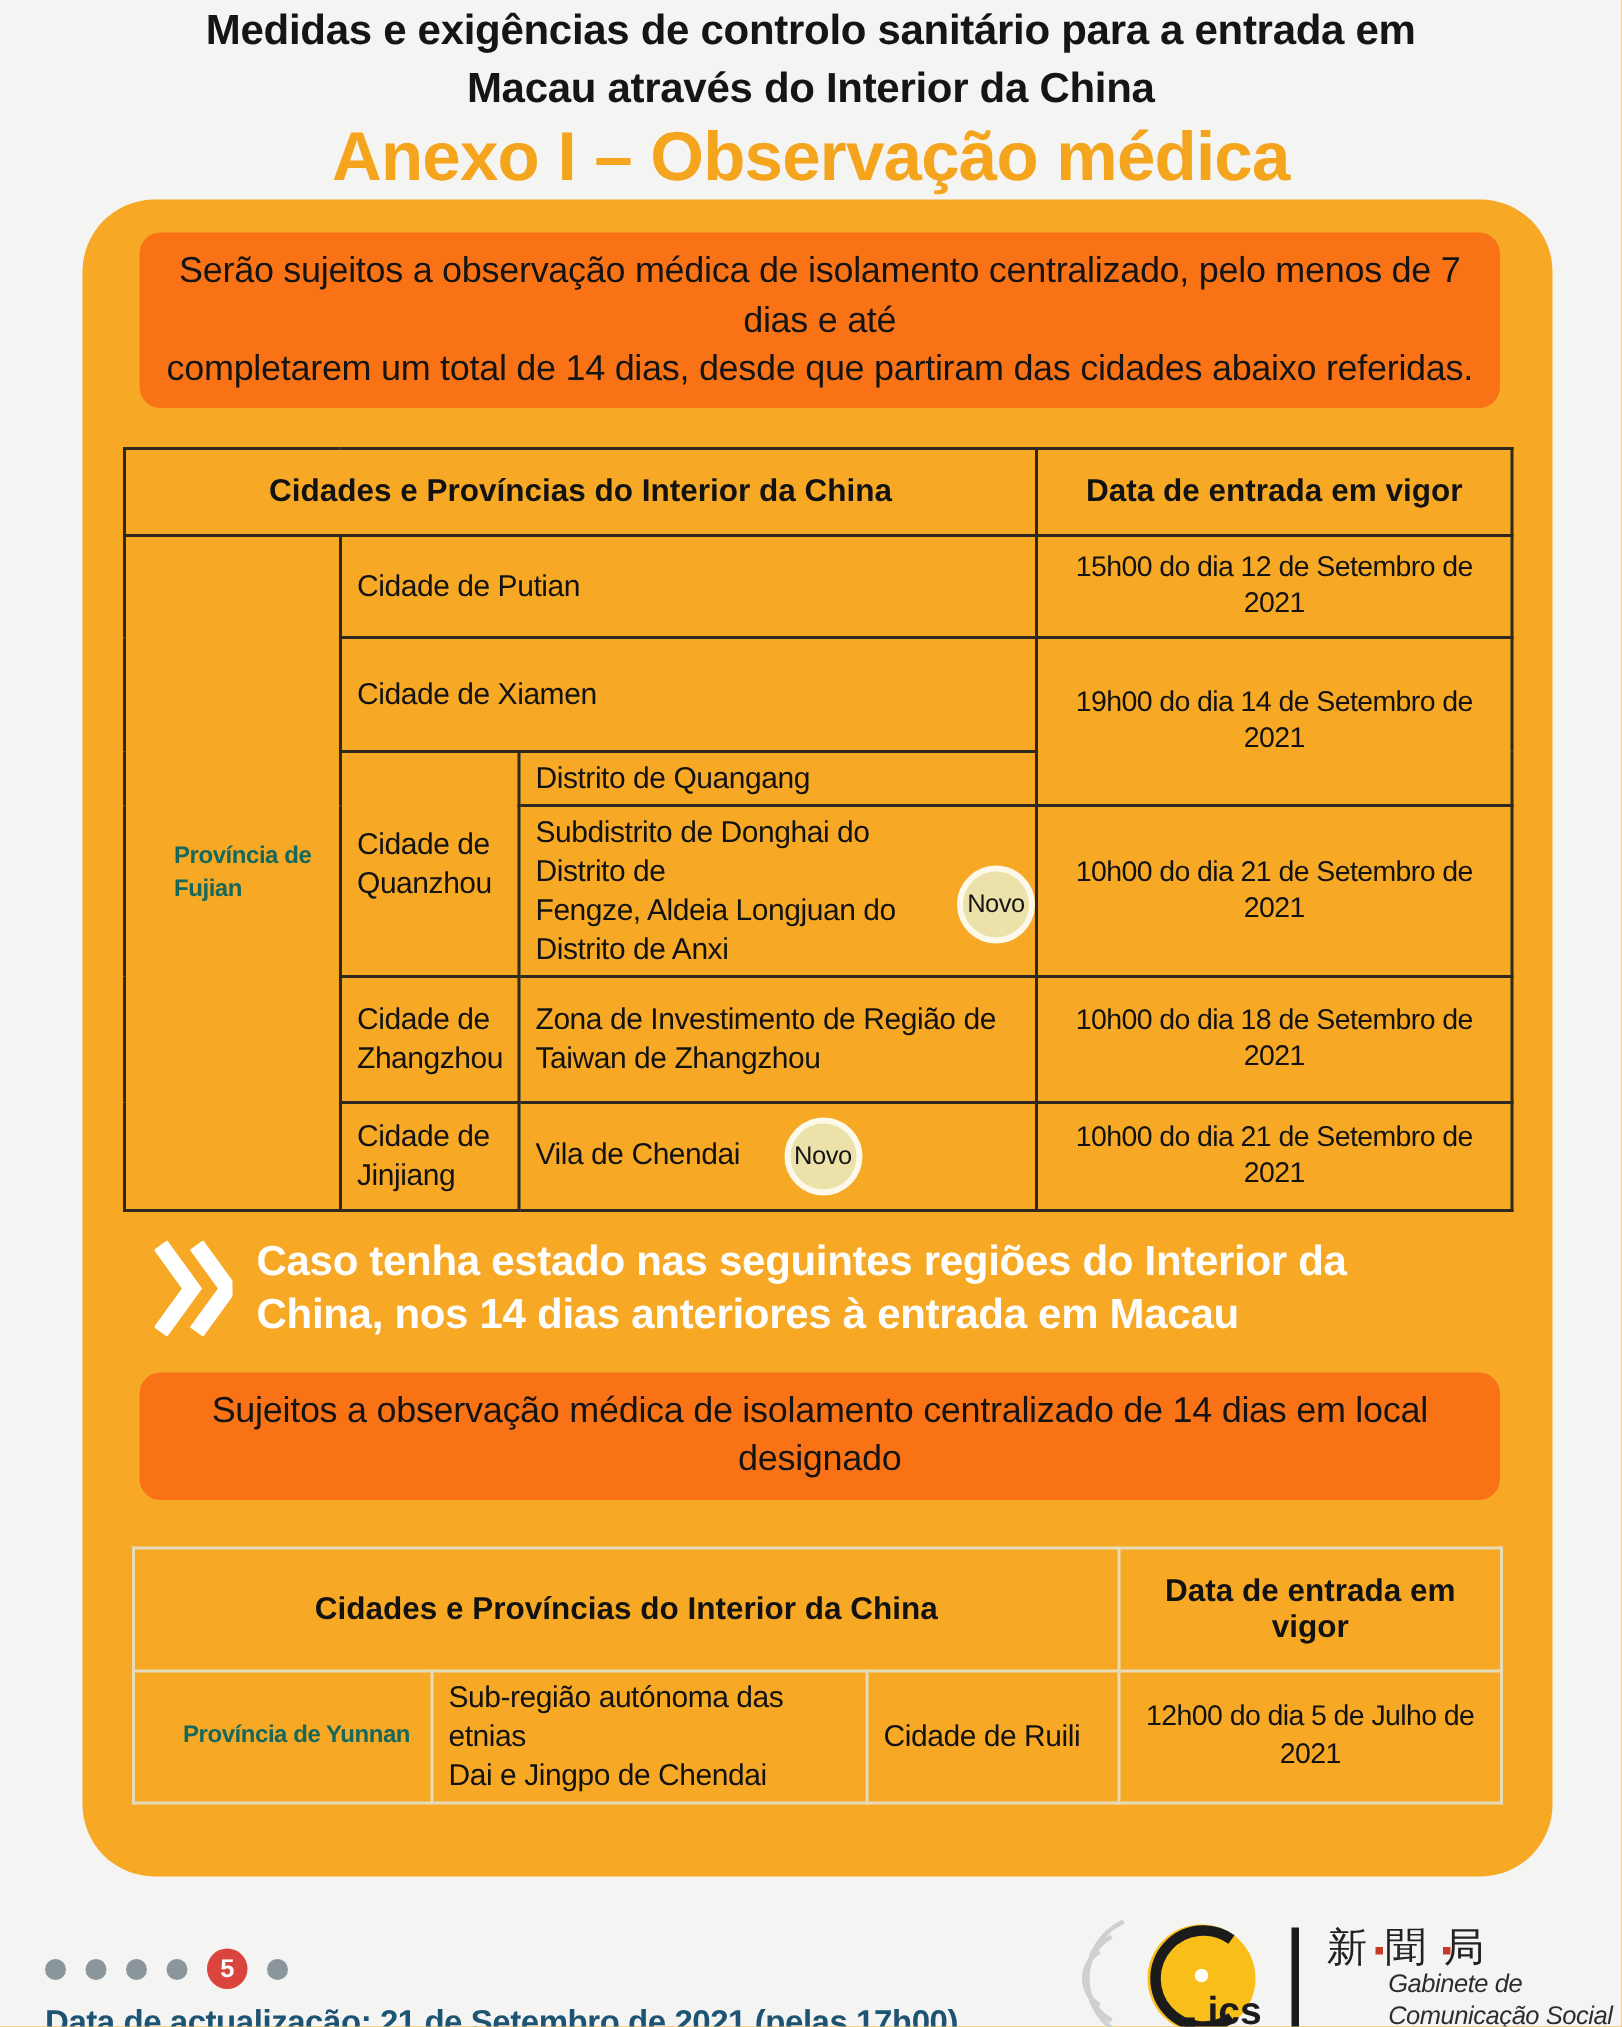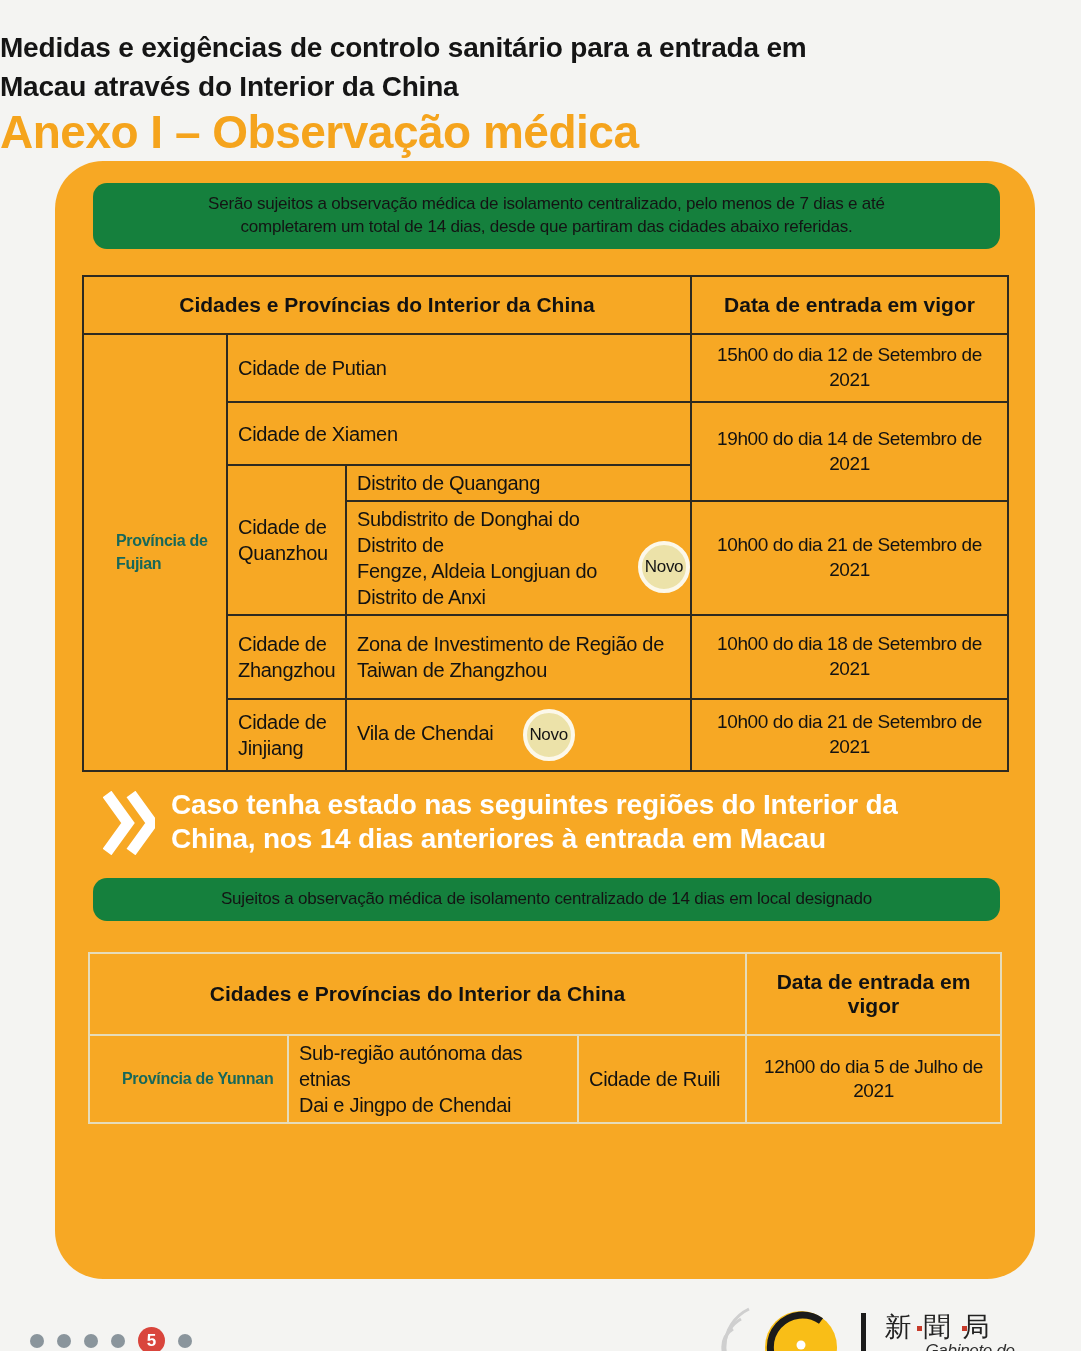--- a/index.html
+++ b/index.html
@@ -5,21 +5,21 @@
   html,body{margin:0;padding:0;}
   body{
     width:1081px;height:1351px;overflow:hidden;
     background:#f4f4f2;
     font-family:"Liberation Sans","DejaVu Sans",sans-serif;
     position:relative;
   }
   .pre{white-space:pre-line;}
 
   
-  .page-header{padding-top:28px;text-align:left;}
+  .page-header{padding-top:0;text-align:center;}
   .page-title{
     font-size:28px;font-weight:bold;color:#151515;line-height:1.4;
     letter-spacing:-0.2px;
   }
   .page-subtitle{
     font-size:46px;font-weight:bold;color:#F5A41D;line-height:1.15;
     letter-spacing:-0.5px;
   }
 
   
@@ -38,25 +38,25 @@
   }
   .section-heading.second{padding-top:16px;}
   .chevrons{flex:0 0 auto;margin-top:3px;}
   .section-heading-text{
     margin-left:16px;
     font-size:28px;font-weight:bold;color:#ffffff;
     line-height:1.22;letter-spacing:-0.2px;
   }
   .note-box{
     margin:22px 35px 0 38px;
-    background:#15803d;
+    background:#f97316;
     border-radius:14px;
     padding:10px 18px;
     text-align:center;
-    font-size:17px;color:#141414;line-height:1.35;
+    font-size:24px;color:#141414;line-height:1.35;
     letter-spacing:-0.2px;
   }
 
   
   table{border-collapse:collapse;table-layout:fixed;}
   .table1{margin:26px 0 0 27px;width:925px;}
   .table1 th,.table1 td{border:2px solid #2e2a20;}
   .table2{margin:31px 0 0 33px;width:912px;}
   .table2 th,.table2 td{border:2px solid #e6dcba;}
   th{
@@ -78,21 +78,21 @@
     width:52px;height:52px;border-radius:50%;
     background:#ECE2A9;border:4px solid #FCF8EA;
     display:inline-flex;align-items:center;justify-content:center;
     font-size:17px;color:#141414;box-sizing:border-box;
     letter-spacing:-0.3px;
   }
   .novo-abs{position:absolute;right:0px;top:58%;transform:translateY(-50%);}
   .novo-inline{vertical-align:middle;margin-left:24px;}
 
   
-  .rh-head{height:40px;} .rh-putian{height:68px;} .rh-xiamen{height:63px;margin-top:48px;}
+  .rh-head{height:40px;} .rh-putian{height:68px;} .rh-xiamen{height:76px;margin-top:48px;}
   .rh-quangang{height:30px;} .rh-donghai{height:90px;}
   .rh-zhangzhou{height:84px;} .rh-jinjiang{height:72px;}
   
   .rh2-head{height:34px;} .rh2-body{height:68px;}
 
   
   .footer{
     display:flex;justify-content:space-between;align-items:flex-end;
     padding:26px 6px 0 30px;
   }

